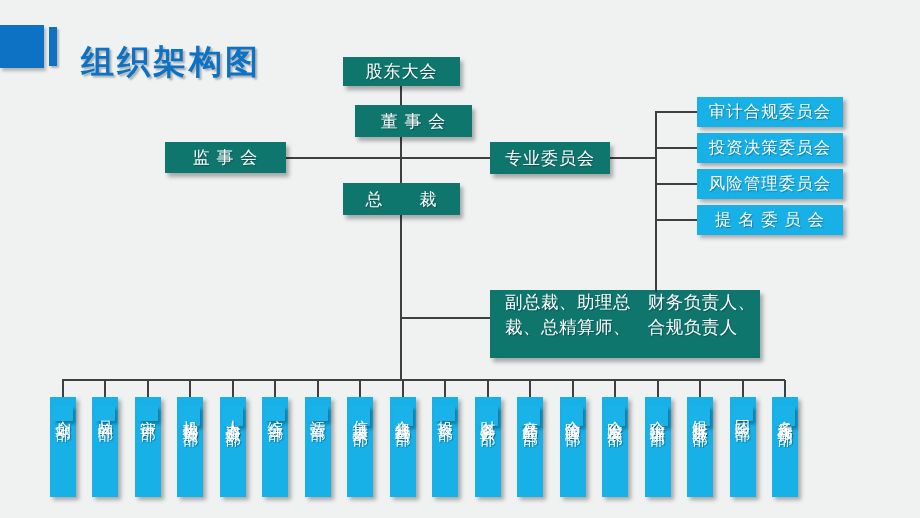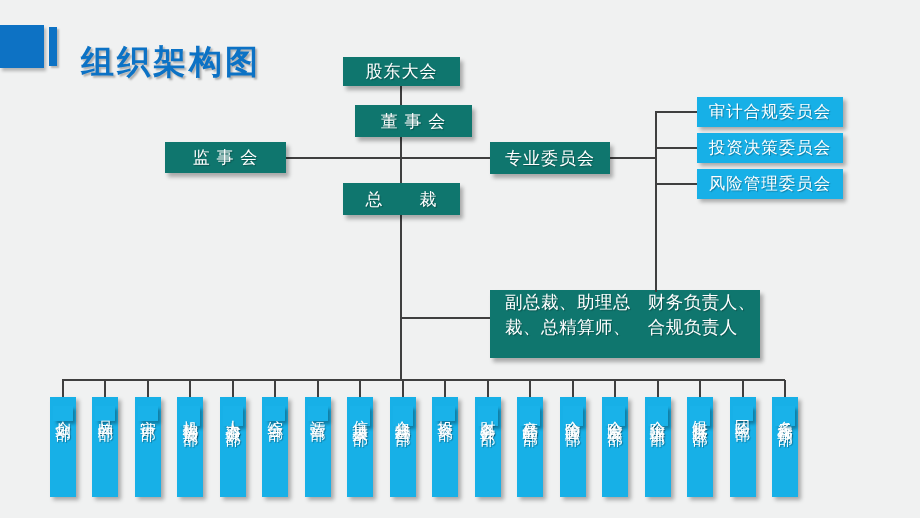--- a/index.html
+++ b/index.html
@@ -100,20 +100,23 @@
     <div class="committee-spine"></div>
     <div class="committee">
         <span>审计合规委员会</span>
       </div>
     <div class="committee">
         <span>投资决策委员会</span>
       </div>
     <div class="committee">
         <span>风险管理委员会</span>
       </div>
+    <div class="committee">
+        <span>提 名 委 员 会</span>
+      </div>
   </div>
 
   <div class="depts">
     <div class="dept">
         <div class="dept-inner">
           <span class="vtext">企划部</span>
         </div>
       </div>
     <div class="dept">
         <div class="dept-inner">

